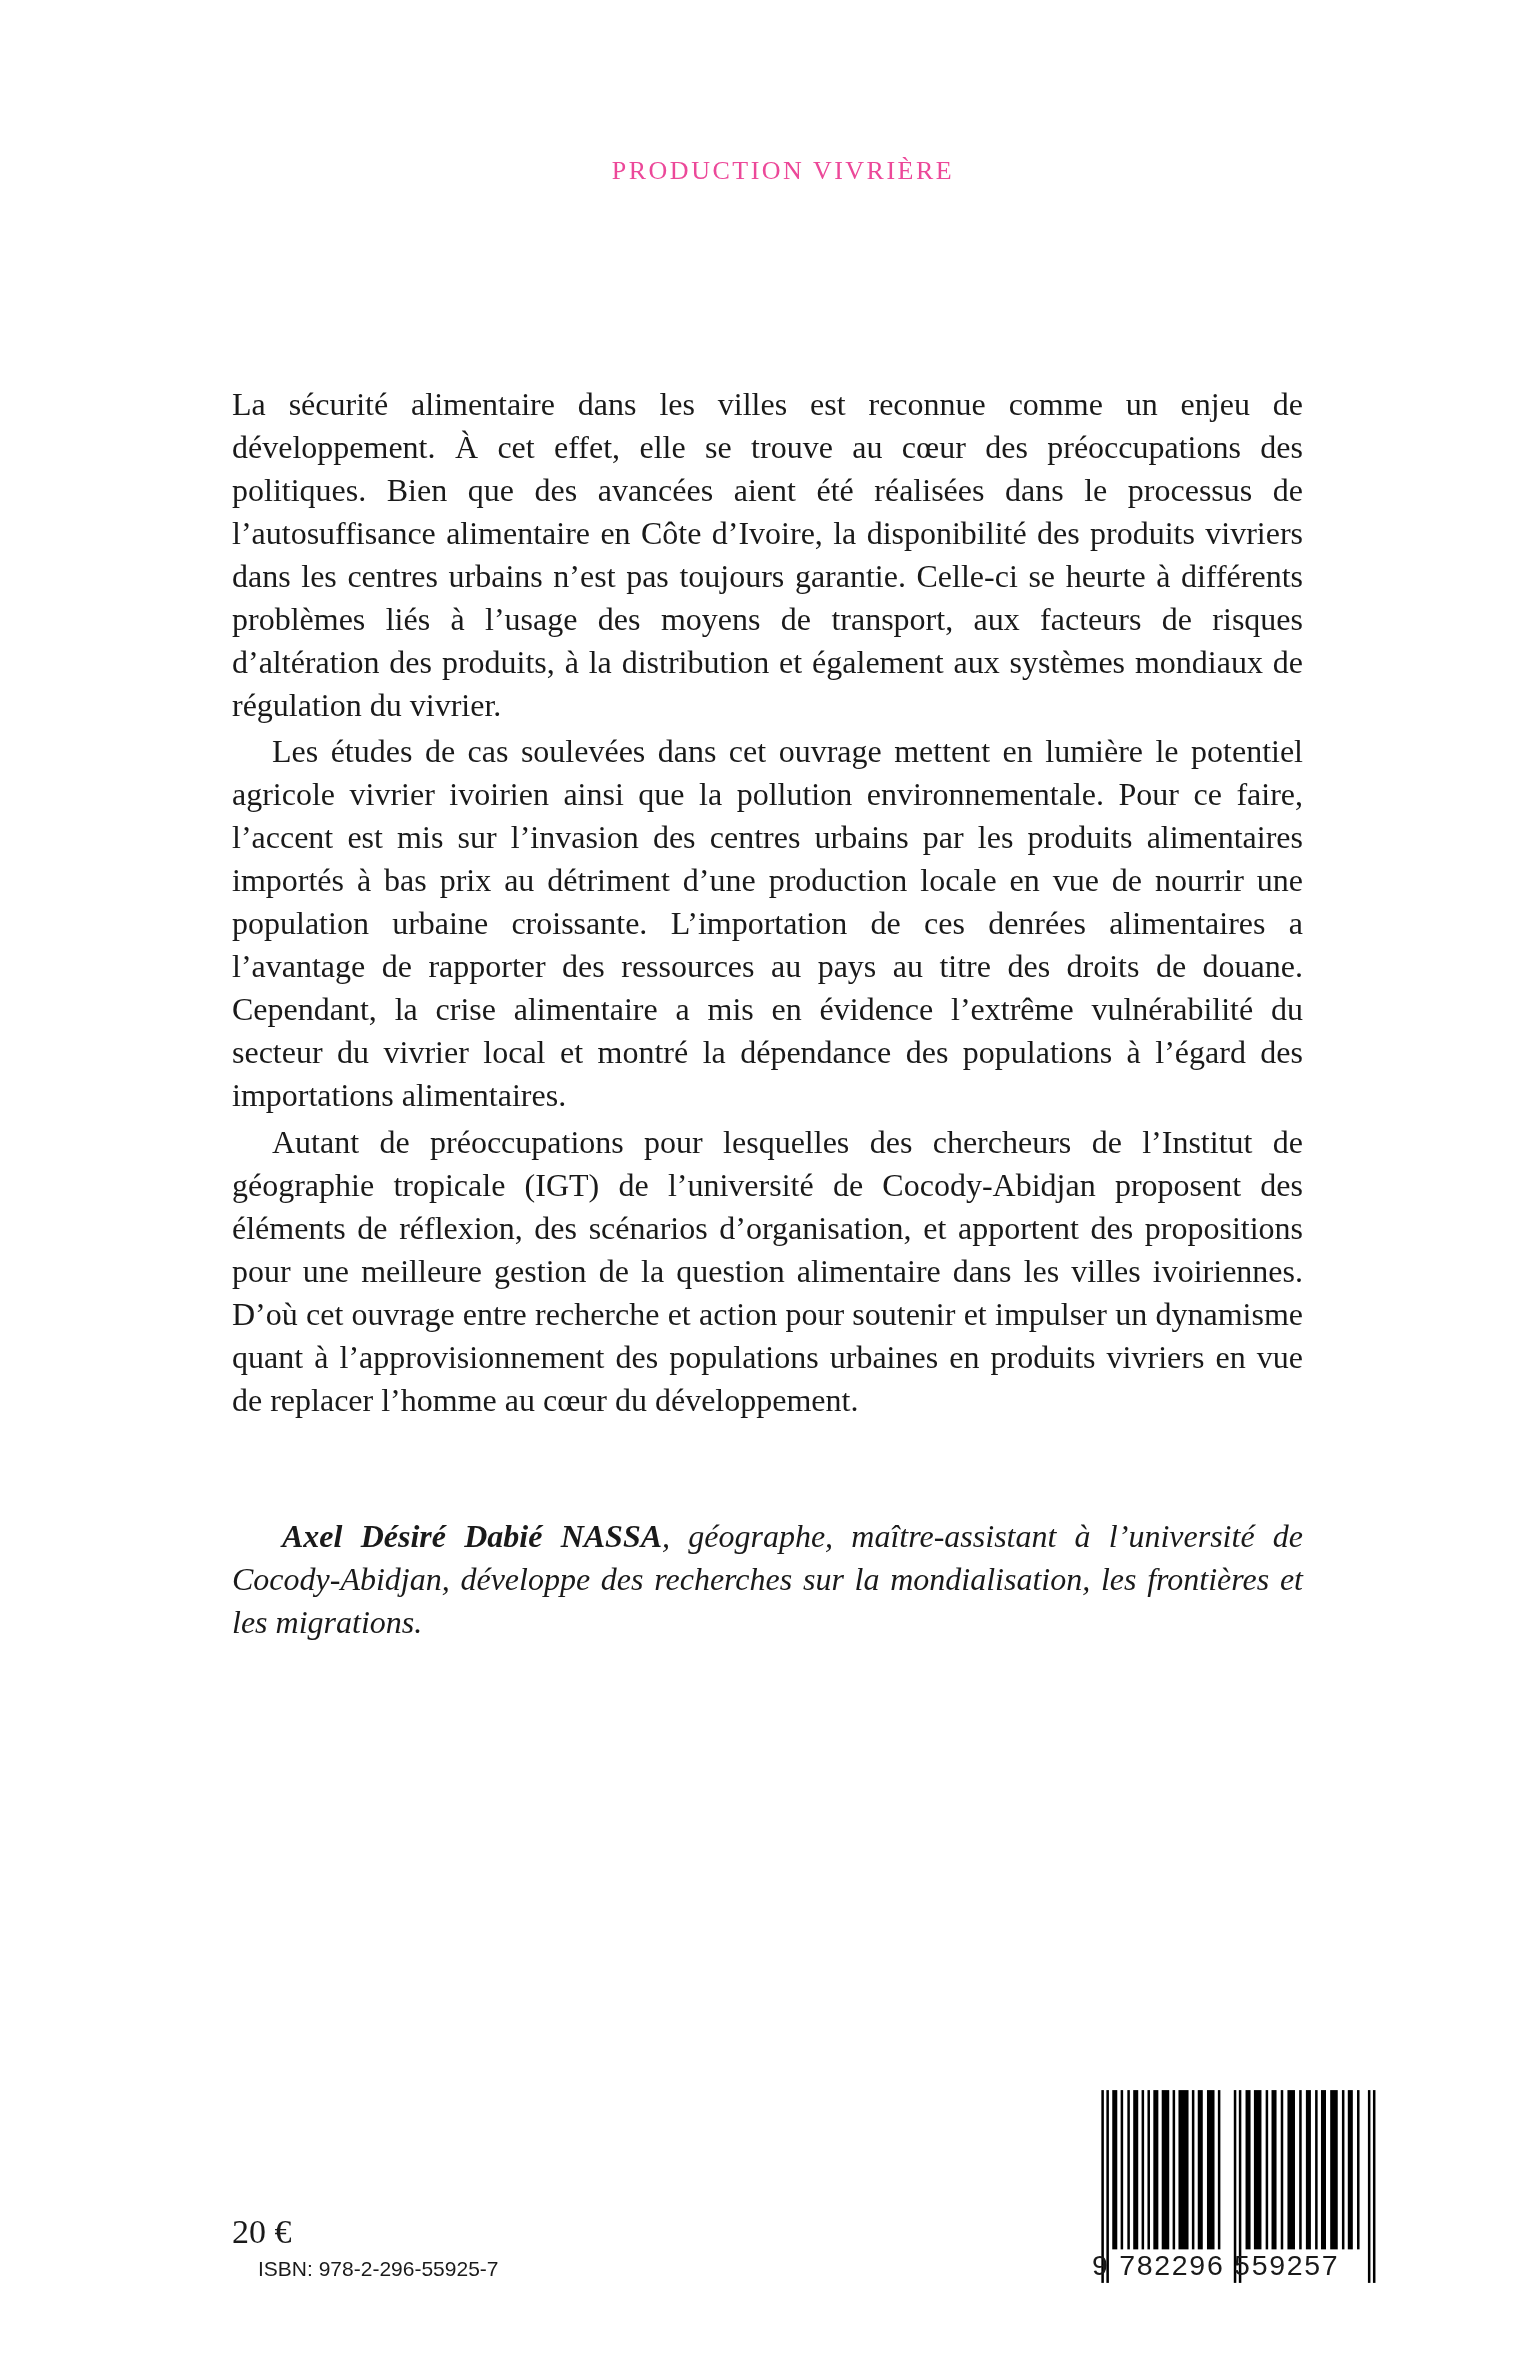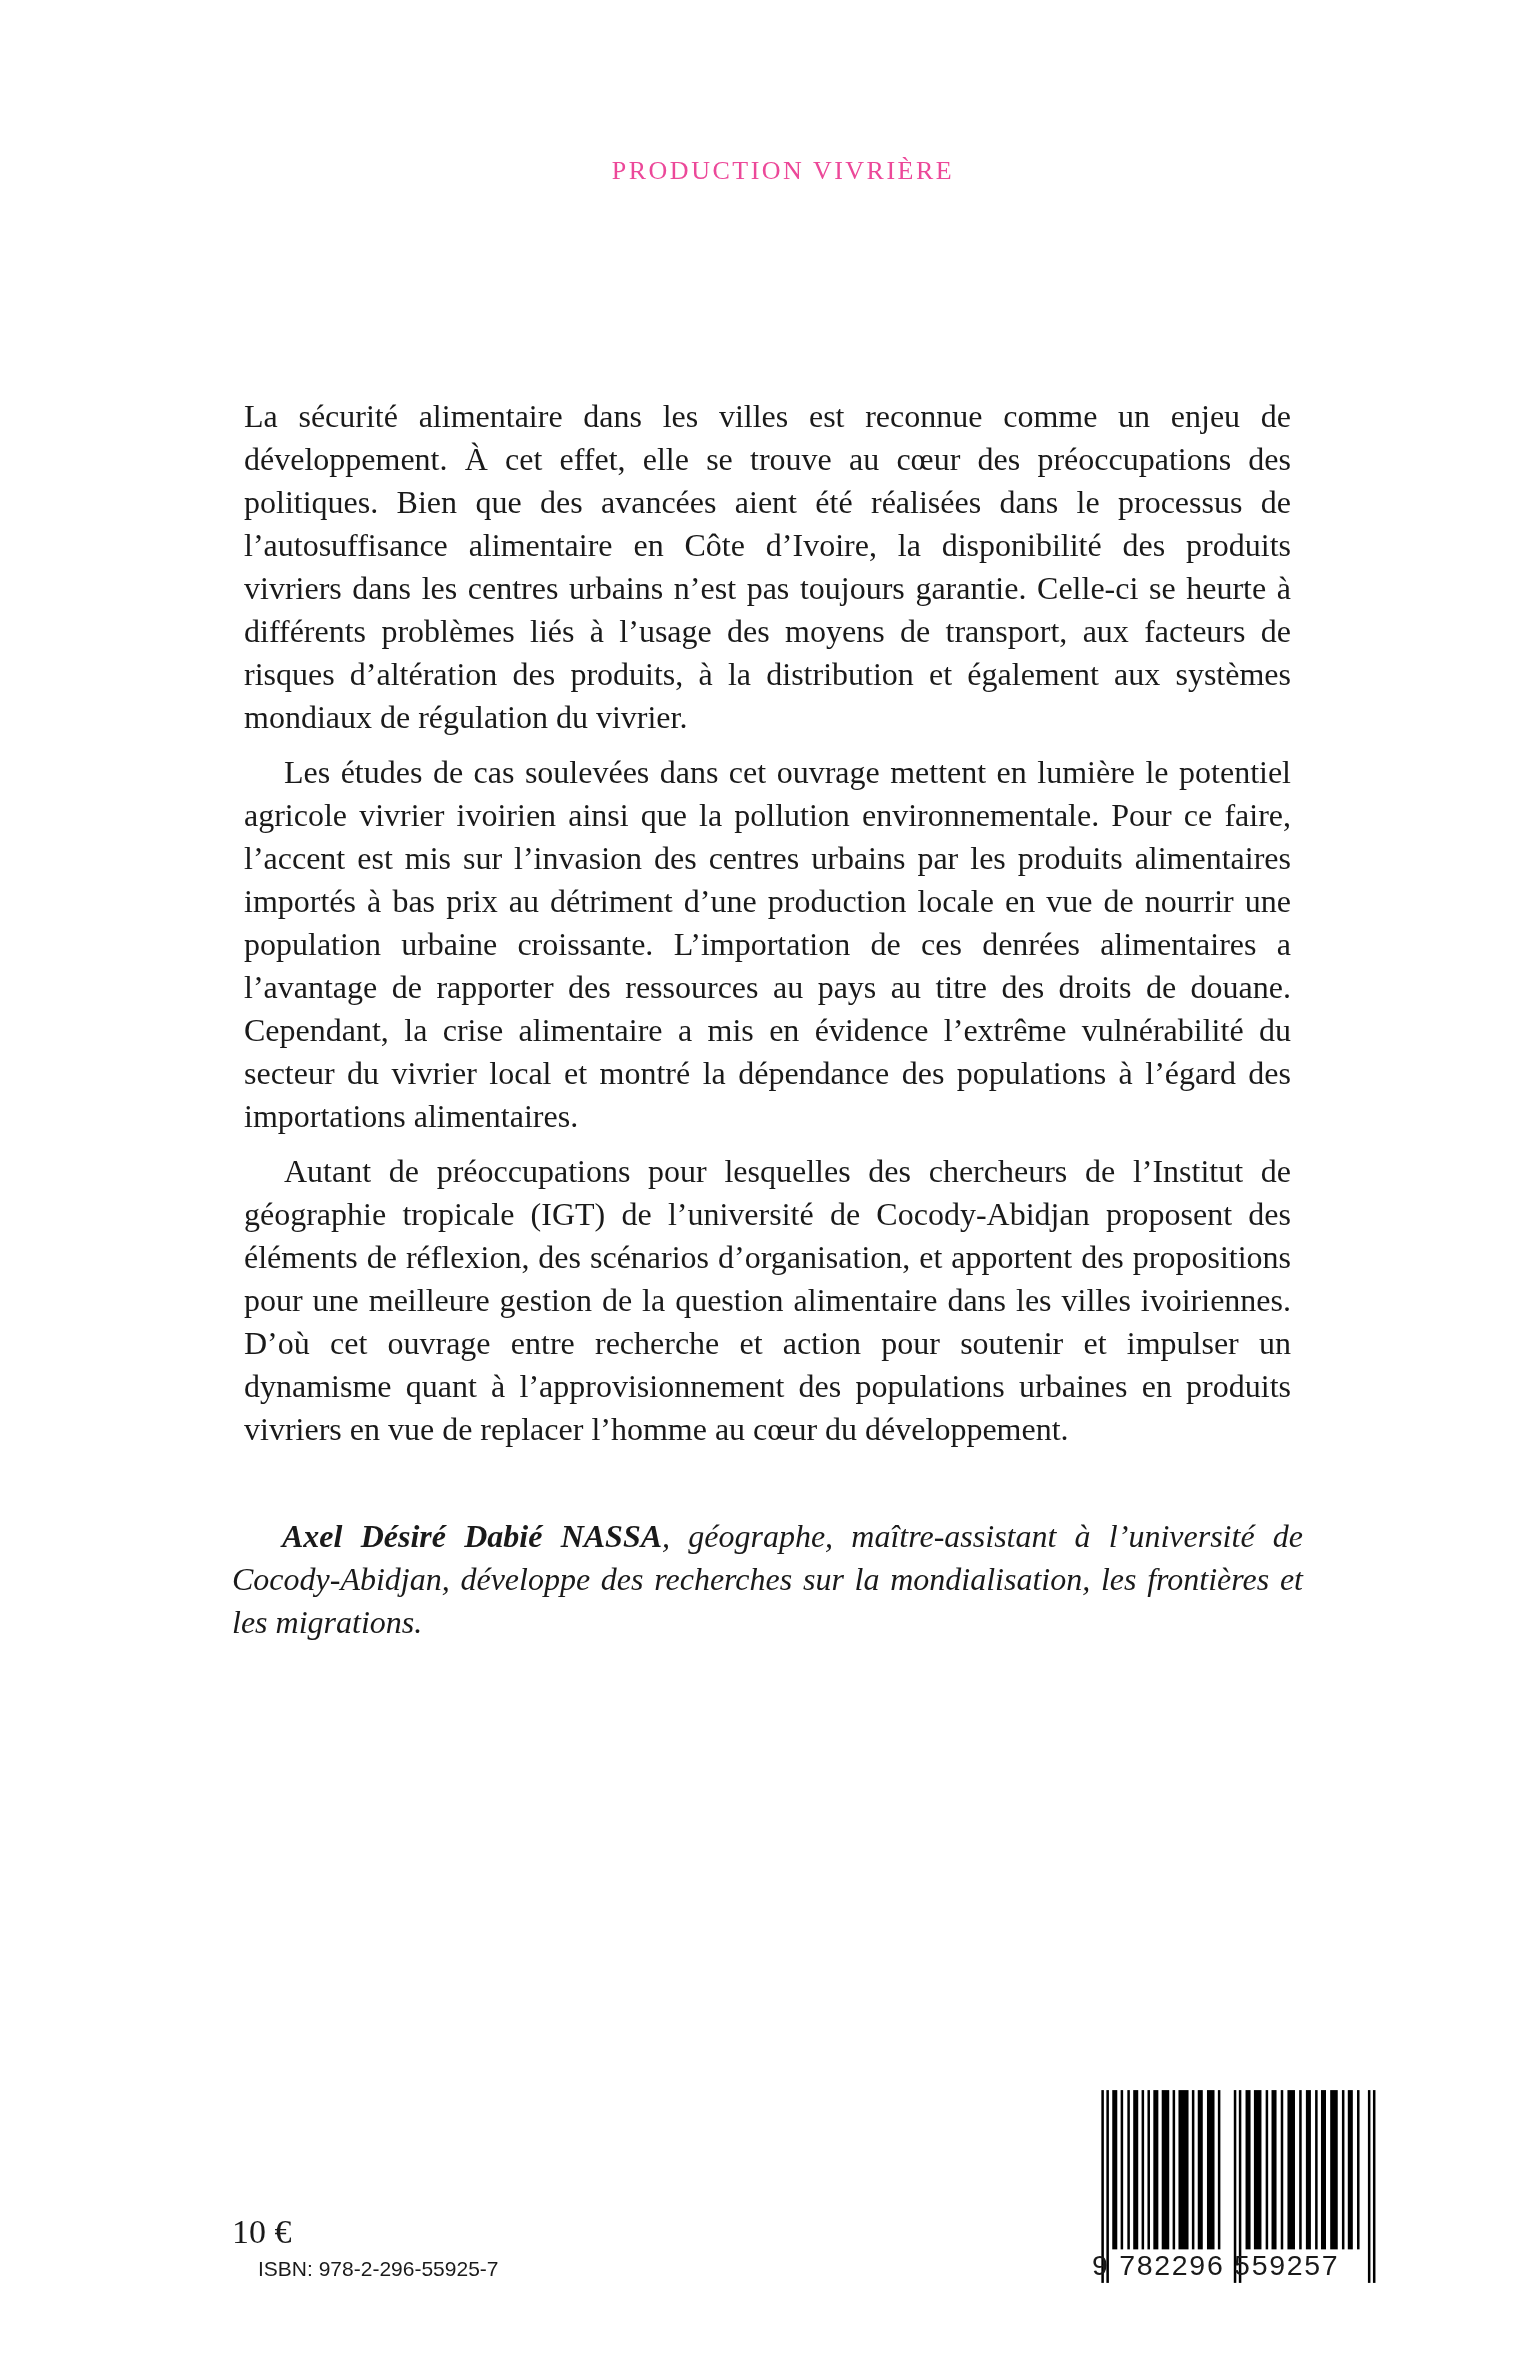--- a/index.html
+++ b/index.html
@@ -1,20 +1,20 @@
 <!DOCTYPE html>
 <html style="font-size:13.4px"><head>
 <meta charset="utf-8">
 <style>
   html,body{margin:0;padding:0;background:#fff;}
   body{width:1534px;height:2377px;position:relative;overflow:hidden;font-family:"Liberation Serif","DejaVu Serif",serif;color:#1a1a1a;}
   .title{position:absolute;left:0;width:1534px;top:141px;text-align:center;color:#ec4899;font-size:26px;letter-spacing:2.5px;line-height:60px;padding-left:16px;}
   .title div{white-space:nowrap;}
   .body{position:absolute;left:232px;width:1071px;top:383px;font-size:32px;line-height:43px;text-align:justify;}
-  .body p{margin:12px;text-indent:0;}
+  .body p{margin:0;text-indent:0;}
   .body p + p{text-indent:40px;margin-top:3.4px;}
   .bios{position:absolute;left:232px;width:1071px;top:1515px;font-size:32px;line-height:43px;font-style:italic;text-align:justify;}
   .bios p{margin:0 0 43px 0;text-indent:50px;}
   .bios b{font-weight:bold;}
   .price{position:absolute;left:232px;top:2213px;font-size:34px;font-family:"Liberation Serif",serif;}
   .isbn{position:absolute;left:232px;top:2257px;font-size:21px;font-family:"Liberation Sans","DejaVu Sans",sans-serif;margin-left:26px;}
   .barcode{position:absolute;left:1098px;top:2090px;width:285px;height:193px;}
   .barcode svg{display:block;}
   .bc-digits{position:absolute;left:1092px;top:2249px;width:295px;font-family:"Liberation Sans",sans-serif;font-size:28.5px;letter-spacing:1.7px;background:transparent;}
 </style>
@@ -28,21 +28,21 @@
 <div class="body">
   <p>La sécurité alimentaire dans les villes est reconnue comme un enjeu de développement. À cet effet, elle se trouve au cœur des préoccupations des politiques. Bien que des avancées aient été réalisées dans le processus de l’autosuffisance alimentaire en Côte d’Ivoire, la disponibilité des produits vivriers dans les centres urbains n’est pas toujours garantie. Celle-ci se heurte à différents problèmes liés à l’usage des moyens de transport, aux facteurs de risques d’altération des produits, à la distribution et également aux systèmes mondiaux de régulation du vivrier.</p>
   <p>Les études de cas soulevées dans cet ouvrage mettent en lumière le potentiel agricole vivrier ivoirien ainsi que la pollution environnementale. Pour ce faire, l’accent est mis sur l’invasion des centres urbains par les produits alimentaires importés à bas prix au détriment d’une production locale en vue de nourrir une population urbaine croissante. L’importation de ces denrées alimentaires a l’avantage de rapporter des ressources au pays au titre des droits de douane. Cependant, la crise alimentaire a mis en évidence l’extrême vulnérabilité du secteur du vivrier local et montré la dépendance des populations à l’égard des importations alimentaires.</p>
   <p>Autant de préoccupations pour lesquelles des chercheurs de l’Institut de géographie tropicale (IGT) de l’université de Cocody-Abidjan proposent des éléments de réflexion, des scénarios d’organisation, et apportent des propositions pour une meilleure gestion de la question alimentaire dans les villes ivoiriennes. D’où cet ouvrage entre recherche et action pour soutenir et impulser un dynamisme quant à l’approvisionnement des populations urbaines en produits vivriers en vue de replacer l’homme au cœur du développement.</p>
 </div>
 
 <div class="bios">
   <p><b>Axel Désiré Dabié NASSA</b><span>, géographe, maître-assistant à l’université de Cocody-Abidjan, développe des recherches sur la mondialisation, les frontières et les migrations.</span></p>
 </div>
 
-<div class="price">10 €</div>
+<div class="price">20 €</div>
 <div class="isbn">ISBN: 978-2-296-55925-7</div>
 
 <div class="barcode">
   <svg width="285" height="193" viewBox="0 0 340 230">
     <g fill="#000">
       <rect x="4" y="0" width="3" height="230"></rect>
         <rect x="10" y="0" width="3" height="230"></rect>
       <rect x="17" y="0" width="6" height="190"></rect>
         <rect x="27" y="0" width="3" height="190"></rect>
       <rect x="35" y="0" width="3" height="190"></rect>

